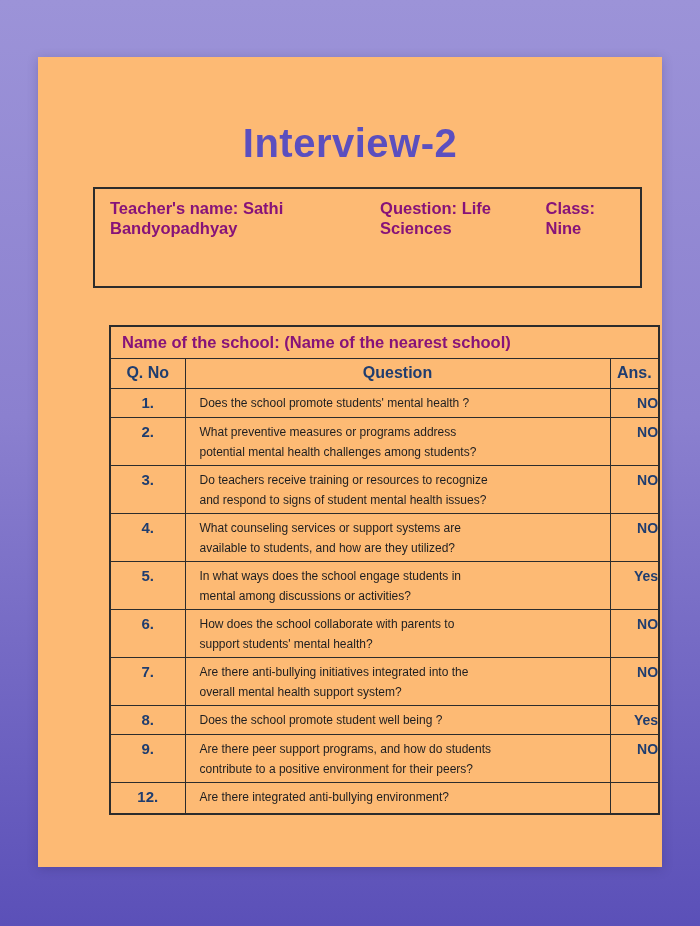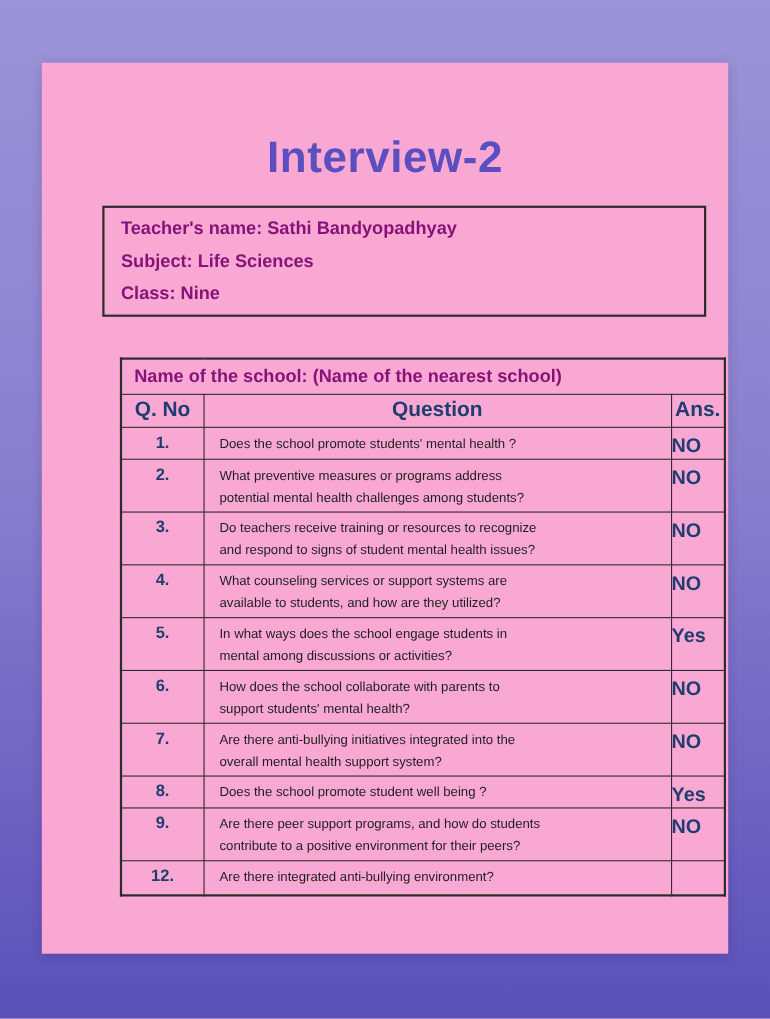--- a/index.html
+++ b/index.html
@@ -9,39 +9,39 @@
     overflow: hidden;
   }
   body {
     background: linear-gradient(180deg, #9c93d8 0%, #8b80cf 45%, #5b50b8 100%);
     position: relative;
   }
   .page-card {
     position: absolute;
     left: 38px; top: 57px;
     width: 624px; height: 810px;
-    background: #f9a8d4;
+    background: #fdba74;
     box-shadow: 0 2px 10px rgba(40,30,90,0.25);
   }
   .doc-title {
     margin-top: 64px;
     text-align: center;
     font-size: 40px;
     font-weight: bold;
     letter-spacing: 0.5px;
     color: #5b4fbf;
   }
   .teacher-box {
     position: absolute;
     left: 55px; top: 130px;
     width: 549px; height: 101px;
     border: 2px solid #2c2c2c;
     padding: 10px 15px 8px 15px;
     display: flex;
-    flex-direction: column;
+    flex-direction: row;
     justify-content: space-between;
   }
   .teacher-line {
     font-size: 16.5px;
     font-weight: bold;
     color: #871379;
     line-height: 1.2;
   }
   .q-table-wrap {
     position: absolute;
@@ -62,21 +62,21 @@
     height: 32px;
     padding: 4px 10px 3px 11px;
     font-size: 16.5px;
     font-weight: bold;
     color: #871379;
     text-align: left;
     vertical-align: middle;
   }
   th.col-qno, th.col-question, th.col-ans {
     height: 30px;
-    font-size: 19px;
+    font-size: 16px;
     font-weight: bold;
     color: #1f3d6f;
     text-align: center;
     vertical-align: middle;
   }
   col.c-qno { width: 75px; }
   col.c-question { width: 425px; }
   col.c-ans { width: 49px; }
   td.qno {
     font-size: 15px;
@@ -89,40 +89,40 @@
   td.q {
     font-size: 12px;
     color: #1e1e20;
     text-align: left;
     vertical-align: top;
     padding: 4px 8px 3px 14px;
     line-height: 20px;
     white-space: pre-line;
   }
   td.ans {
-    font-size: 18px;
+    font-size: 14px;
     font-weight: bold;
     color: #1f3d6f;
-    text-align: left;
+    text-align: right;
     vertical-align: top;
     padding-top: 6px;
   }
   tr.single { height: 29px; }
   tr.last { height: 32px; }
 </style>
 </head>
 <body>
 
 <div class="page-card">
 
   <h1 class="doc-title">Interview-2</h1>
 
   <div class="teacher-box">
     <div class="teacher-line">Teacher's name: Sathi Bandyopadhyay</div>
-    <div class="teacher-line">Subject: Life Sciences</div>
+    <div class="teacher-line">Question: Life Sciences</div>
     <div class="teacher-line">Class: Nine</div>
   </div>
 
   <div class="q-table-wrap">
     <table class="q-table">
       <colgroup>
         <col class="c-qno">
         <col class="c-question">
         <col class="c-ans">
       </colgroup>

